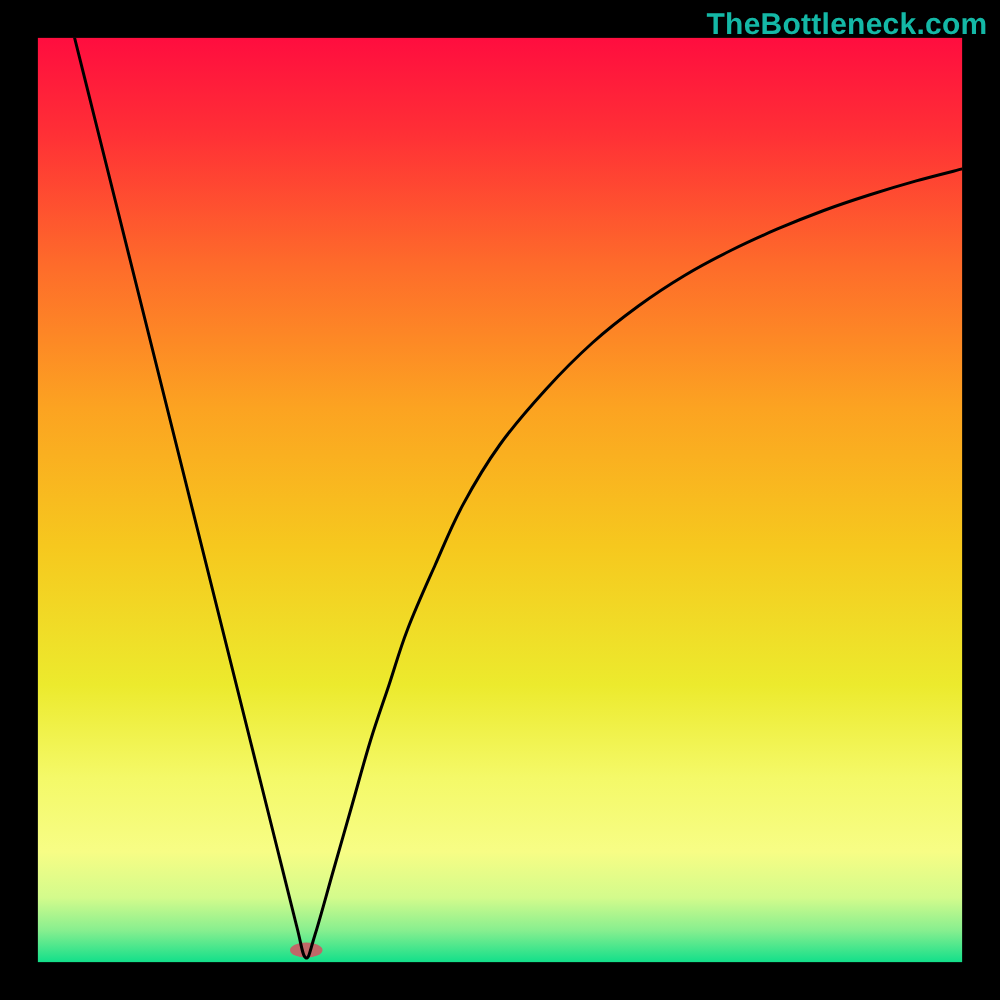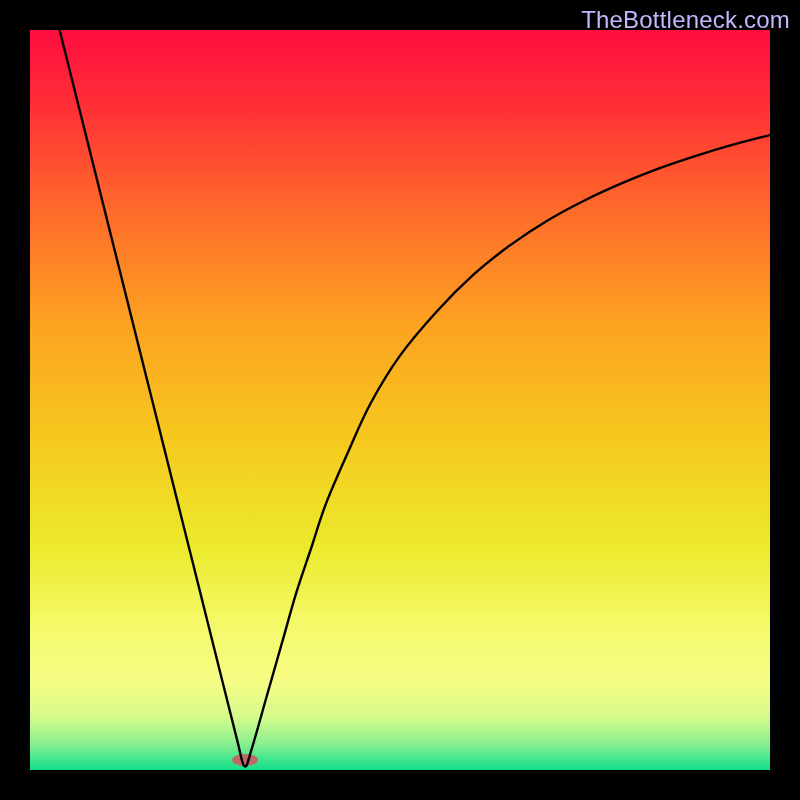--- a/index.html
+++ b/index.html
@@ -31,23 +31,23 @@
     position: absolute;
     left: 0;
     top: 0;
     width: 100%;
     height: 100%;
   }
   .watermark {
     position: absolute;
     top: 6px;
     right: 10px;
-    color: #c4b5fd;
+    color: #14b8a6;
     font-size: 24px;
-    font-weight: 400;
+    font-weight: 700;
     letter-spacing: 0.2px;
     font-family: Arial, Helvetica, sans-serif;
   }
   .marker {
     position: absolute;
     background: #c06868;
     border-radius: 50% / 50%;
   }
   svg.curve {
     position: absolute;

